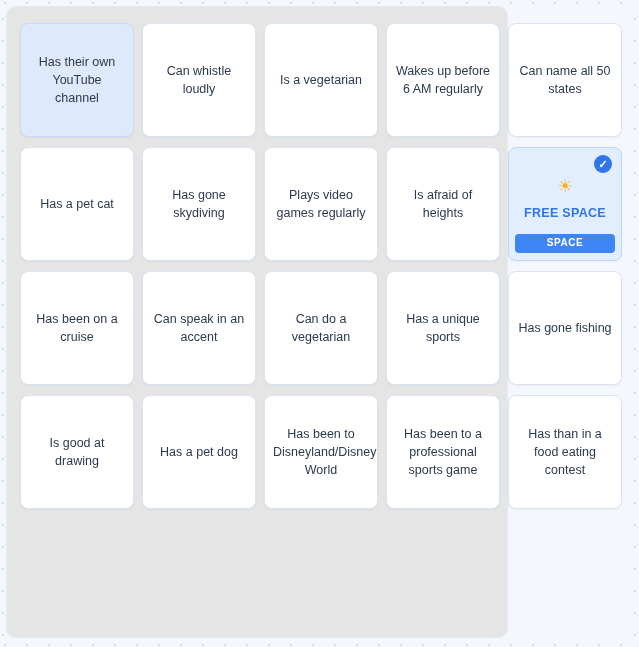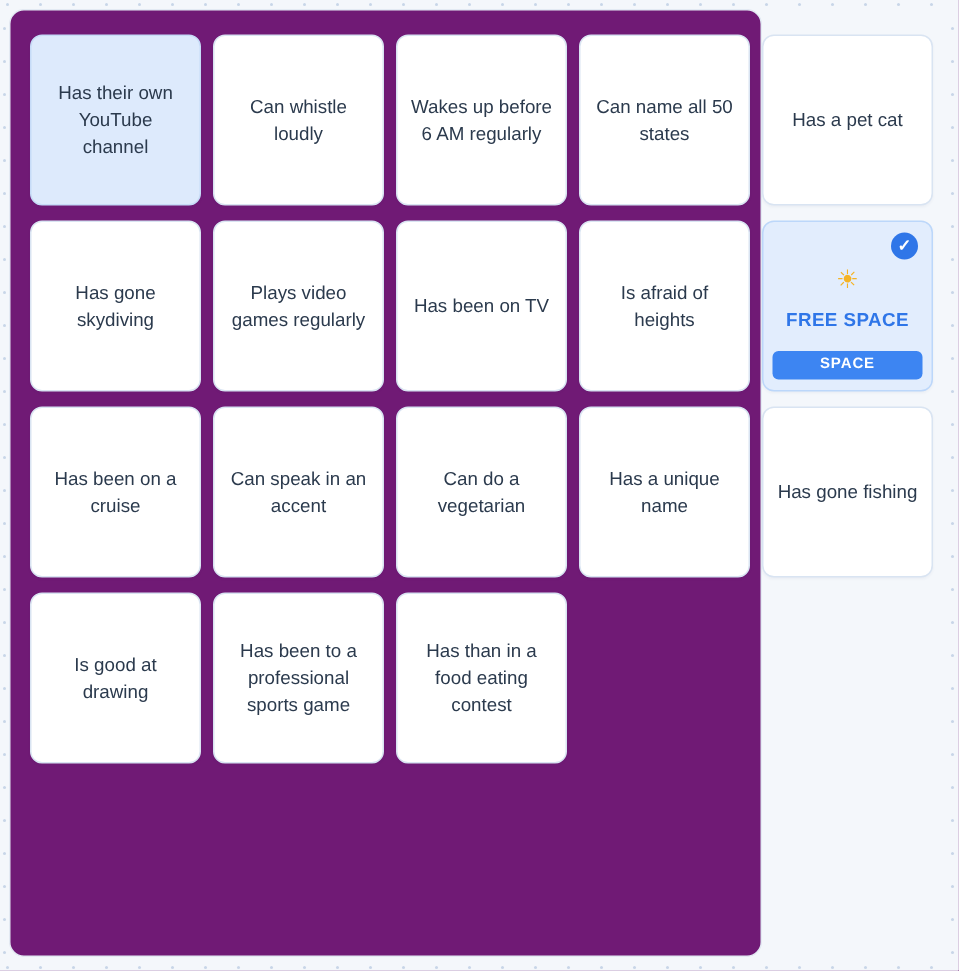--- a/index.html
+++ b/index.html
@@ -14,21 +14,21 @@
     height: 647px;
     background: #f4f7fb;
     overflow: hidden;
   }
   .board-frame {
     position: absolute;
     left: 6px;
     top: 6px;
     width: 502px;
     height: 632px;
-    background: #701a75;
+    background: #e5e5e5;
     border: 1px solid #e3eaf3;
     border-radius: 10px;
     box-sizing: border-box;
     padding-left: 40px;
   }
   .grid {
     position: absolute;
     left: 13px;
     top: 16px;
     display: grid;
@@ -133,63 +133,69 @@
 <div id="page">
   <div class="board-frame">
     <div class="grid" id="bingo-grid">
         <div class="cell marked">
           <span class="cell-text">Has their own YouTube channel</span>
         </div>
         <div class="cell">
           <span class="cell-text">Can whistle loudly</span>
         </div>
         <div class="cell">
+          <span class="cell-text">Is a vegetarian</span>
+        </div>
+        <div class="cell">
           <span class="cell-text">Wakes up before 6 AM regularly</span>
         </div>
         <div class="cell">
           <span class="cell-text">Can name all 50 states</span>
         </div>
         <div class="cell">
           <span class="cell-text">Has a pet cat</span>
         </div>
         <div class="cell">
           <span class="cell-text">Has gone skydiving</span>
         </div>
         <div class="cell">
           <span class="cell-text">Plays video games regularly</span>
-        </div>
-        <div class="cell">
-          <span class="cell-text">Has been on TV</span>
         </div>
         <div class="cell">
           <span class="cell-text">Is afraid of heights</span>
         </div>
         <div class="cell marked free">
           <span class="free-check">✓</span>
           <span class="free-star">☀</span>
           <span class="free-label">FREE SPACE</span>
           <span class="free-badge">SPACE</span>
         </div>
         <div class="cell">
           <span class="cell-text">Has been on a cruise</span>
         </div>
         <div class="cell">
           <span class="cell-text">Can speak in an accent</span>
         </div>
         <div class="cell">
           <span class="cell-text">Can do a vegetarian</span>
         </div>
         <div class="cell">
-          <span class="cell-text">Has a unique name</span>
+          <span class="cell-text">Has a unique sports</span>
         </div>
         <div class="cell">
           <span class="cell-text">Has gone fishing</span>
         </div>
         <div class="cell">
           <span class="cell-text">Is good at drawing</span>
+        </div>
+        <div class="cell">
+          <span class="cell-text">Has a pet dog</span>
+        </div>
+        <div class="cell">
+          <span class="cell-text">Has been to Disneyland/Disney World</span>
         </div>
         <div class="cell">
           <span class="cell-text">Has been to a professional sports game</span>
         </div>
         <div class="cell">
           <span class="cell-text">Has than in a food eating contest</span>
         </div>
       </div>
   </div>
   <div class="edge-dots" id="edge-dots">

